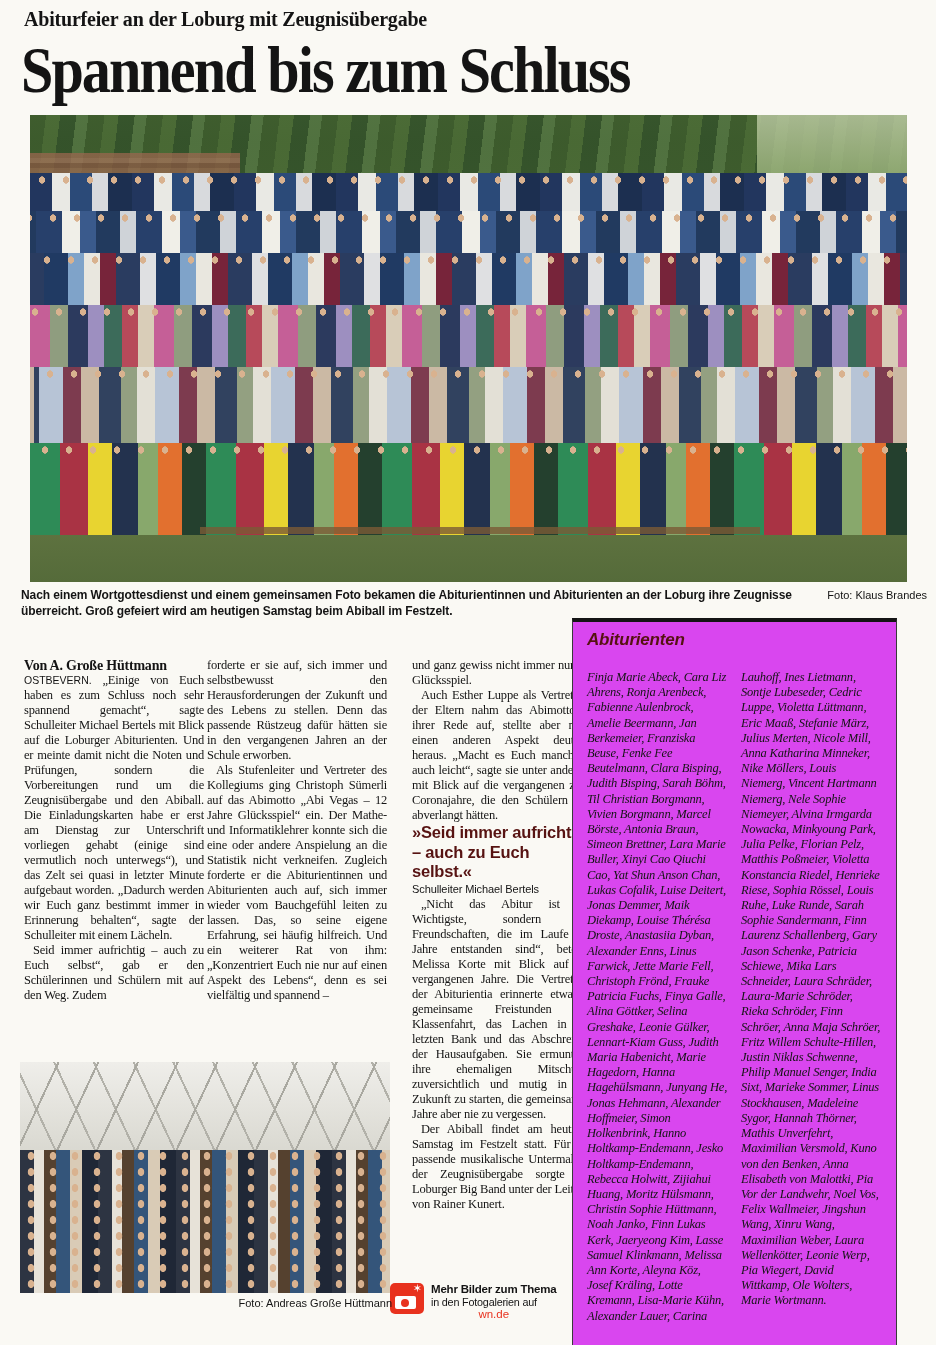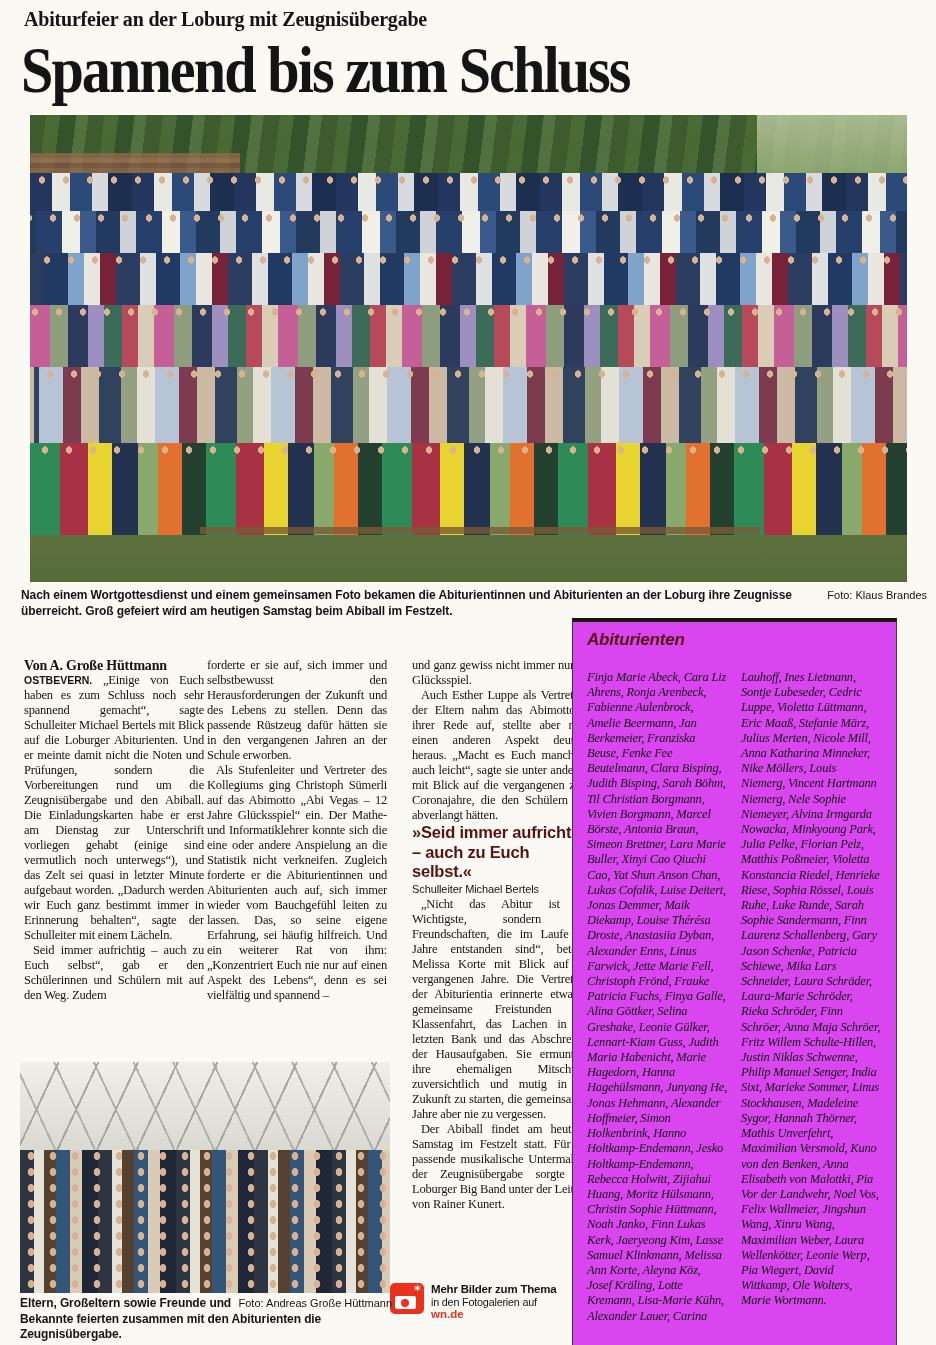--- a/index.html
+++ b/index.html
@@ -54,42 +54,42 @@
   .credit{float:right;font-weight:400;font-size:11px;letter-spacing:0;}
   
   .col{position:absolute;top:630px;width:180px;overflow:hidden;font-size:12.5px;line-height:15px;
        text-align:justify;letter-spacing:-0.2px;hyphens:auto;margin-top:28px;-webkit-hyphens:auto;}
   #col1{left:24px;height:428px;}
   #col2{left:207px;height:428px;}
   #col3{left:412px;height:650px;}
   .byline{font-weight:700;font-size:14px;margin:0 0 14px 0;text-align:left;letter-spacing:-0.2px;}
   .col p{margin:0;}
   .col p.indent{text-indent:9px;}
-  .dateline{font-family:"Liberation Sans",sans-serif;font-weight:700;font-size:10.5px;letter-spacing:0;}
+  .dateline{font-family:"Liberation Sans",sans-serif;font-weight:400;font-size:10.5px;letter-spacing:0;}
   .pull-quote{font-family:"Liberation Sans",sans-serif;font-weight:700;font-size:16.5px;line-height:19.5px;
               color:#571312;margin:14px 0 8px 2px;text-align:left;letter-spacing:-0.2px;}
   .pull-attr{font-family:Liberation Sans, sans-serif;font-size:11px;margin:0 0 12px 2px;text-align:left;letter-spacing:-0.1px;}
   
   #namesbox{position:absolute;left:572px;top:618px;width:325px;height:727px;box-sizing:border-box;
             background:#d946ef;border-top:4px solid #141414;border-left:1px solid #3a3a3a;border-right:1px solid #3a3a3a;
             padding:8px 14px 0 14px;overflow:hidden;font-style:italic;}
   #namesbox h2{margin:0 0 20px 0;font-family:"Liberation Sans",sans-serif;font-weight:700;font-size:17px;
                color:#551210;letter-spacing:-0.2px;}
   .names{column-count:2;column-gap:13px;font-size:12.5px;line-height:15.2px;letter-spacing:-0.2px;
          text-align:left;hyphens:auto;-webkit-hyphens:auto;}
   
   #promo{position:absolute;left:390px;top:1283px;width:180px;display:flex;align-items:flex-start;background:#faf9f4;}
   .cam{position:relative;width:34px;height:31px;background:#e8321e;border-radius:5px;flex:0 0 auto;}
   .cam .body{position:absolute;left:5px;bottom:5px;width:21px;height:13px;background:#fff;border-radius:2px;}
   .cam .lens{position:absolute;left:6px;top:2.5px;width:8px;height:8px;background:#e8321e;border-radius:50%;}
   .cam .flash{position:absolute;right:2px;top:0;color:#fff;font-size:11px;line-height:11px;font-family:"DejaVu Sans",sans-serif;}
   #promo .ptext{margin-left:7px;font-family:"Liberation Sans",sans-serif;line-height:12.5px;}
   #promo .l1{font-weight:700;font-size:11.5px;letter-spacing:-0.2px;}
   #promo .l2{font-size:10.8px;letter-spacing:-0.2px;}
-  #promo .l3{font-weight:700;font-size:11.5px;color:#e8321e;}
+  #promo .l3{font-weight:400;font-size:11.5px;color:#e8321e;text-align:center;}
 </style>
 </head>
 <body>
 
 <div id="page">
 
   <div class="kicker">Abiturfeier an der Loburg mit Zeugnisübergabe</div>
   <div class="headline">Spannend bis zum Schluss</div>
 
   <div id="photo1" class="photo">
@@ -149,16 +149,15 @@
     <div class="names">Finja Marie Abeck, Cara Liz Ahrens, Ronja Arenbeck, Fabienne Aulenbrock, Amelie Beermann, Jan Berkemeier, Franziska Beuse, Fenke Fee Beutelmann, Clara Bisping, Judith Bisping, Sarah Böhm, Til Christian Borgmann, Vivien Borgmann, Marcel Börste, Antonia Braun, Simeon Brettner, Lara Marie Buller, Xinyi Cao Qiuchi Cao, Yat Shun Anson Chan, Lukas Cofalik, Luise Deitert, Jonas Demmer, Maik Diekamp, Louise Thérésa Droste, Anastasiia Dyban, Alexander Enns, Linus Farwick, Jette Marie Fell, Christoph Frönd, Frauke Patricia Fuchs, Finya Galle, Alina Göttker, Selina Greshake, Leonie Gülker, Lennart-Kiam Guss, Judith Maria Habenicht, Marie Hagedorn, Hanna Hagehülsmann, Junyang He, Jonas Hehmann, Alexander Hoffmeier, Simon Holkenbrink, Hanno Holtkamp-Endemann, Jesko Holtkamp-Endemann, Rebecca Holwitt, Zijiahui Huang, Moritz Hülsmann, Christin Sophie Hüttmann, Noah Janko, Finn Lukas Kerk, Jaeryeong Kim, Lasse Samuel Klinkmann, Melissa Ann Korte, Aleyna Köz, Josef Kräling, Lotte Kremann, Lisa-Marie Kühn, Alexander Lauer, Carina Lauhoff, Ines Lietmann, Sontje Lubeseder, Cedric Luppe, Violetta Lüttmann, Eric Maaß, Stefanie März, Julius Merten, Nicole Mill, Anna Katharina Minneker, Nike Möllers, Louis Niemerg, Vincent Hartmann Niemerg, Nele Sophie Niemeyer, Alvina Irmgarda Nowacka, Minkyoung Park, Julia Pelke, Florian Pelz, Matthis Poßmeier, Violetta Konstancia Riedel, Henrieke Riese, Sophia Rössel, Louis Ruhe, Luke Runde, Sarah Sophie Sandermann, Finn Laurenz Schallenberg, Gary Jason Schenke, Patricia Schiewe, Mika Lars Schneider, Laura Schräder, Laura-Marie Schröder, Rieka Schröder, Finn Schröer, Anna Maja Schröer, Fritz Willem Schulte-Hillen, Justin Niklas Schwenne, Philip Manuel Senger, India Sixt, Marieke Sommer, Linus Stockhausen, Madeleine Sygor, Hannah Thörner, Mathis Unverfehrt, Maximilian Versmold, Kuno von den Benken, Anna Elisabeth von Malottki, Pia Vor der Landwehr, Noel Vos, Felix Wallmeier, Jingshun Wang, Xinru Wang, Maximilian Weber, Laura Wellenkötter, Leonie Werp, Pia Wiegert, David Wittkamp, Ole Wolters, Marie Wortmann.</div>
   </div>
 
   <div id="photo2" class="photo">
     <div class="truss"></div>
     <div class="crowd"></div>
   </div>
 
   <div id="caption2" class="caption">
     <span class="credit">Foto: Andreas Große Hüttmann</span>
-    <span>Eltern, Großeltern sowie Freunde und Bekannte feierten zusammen mit den Abiturienten die Zeugnisübergabe.</span>
   </div>
 
 </div>
 
 </body></html>

